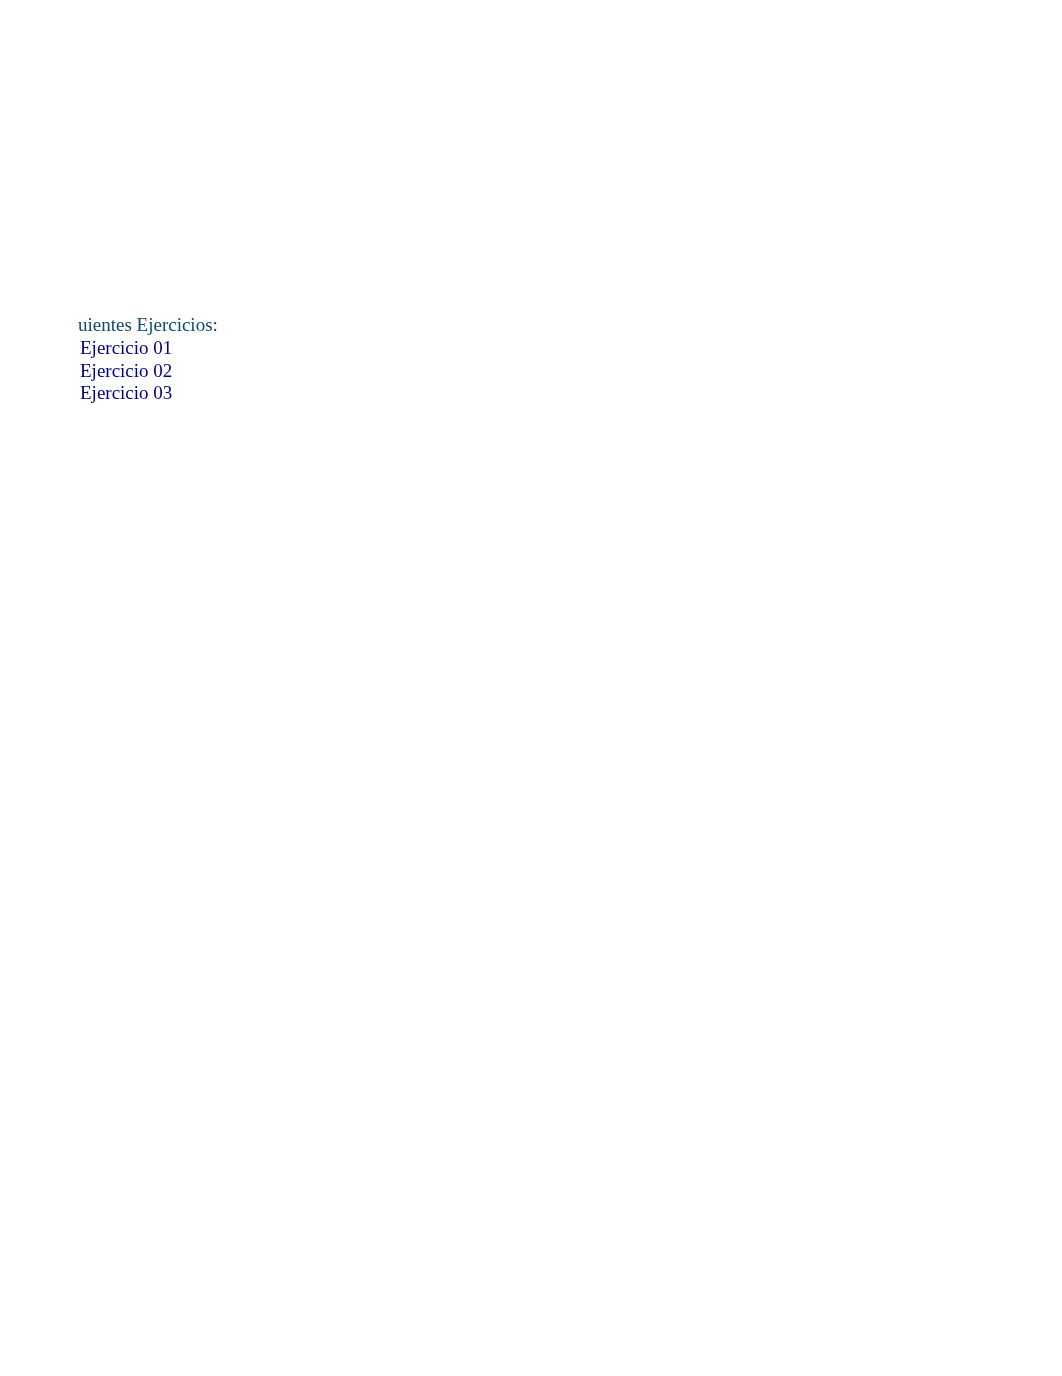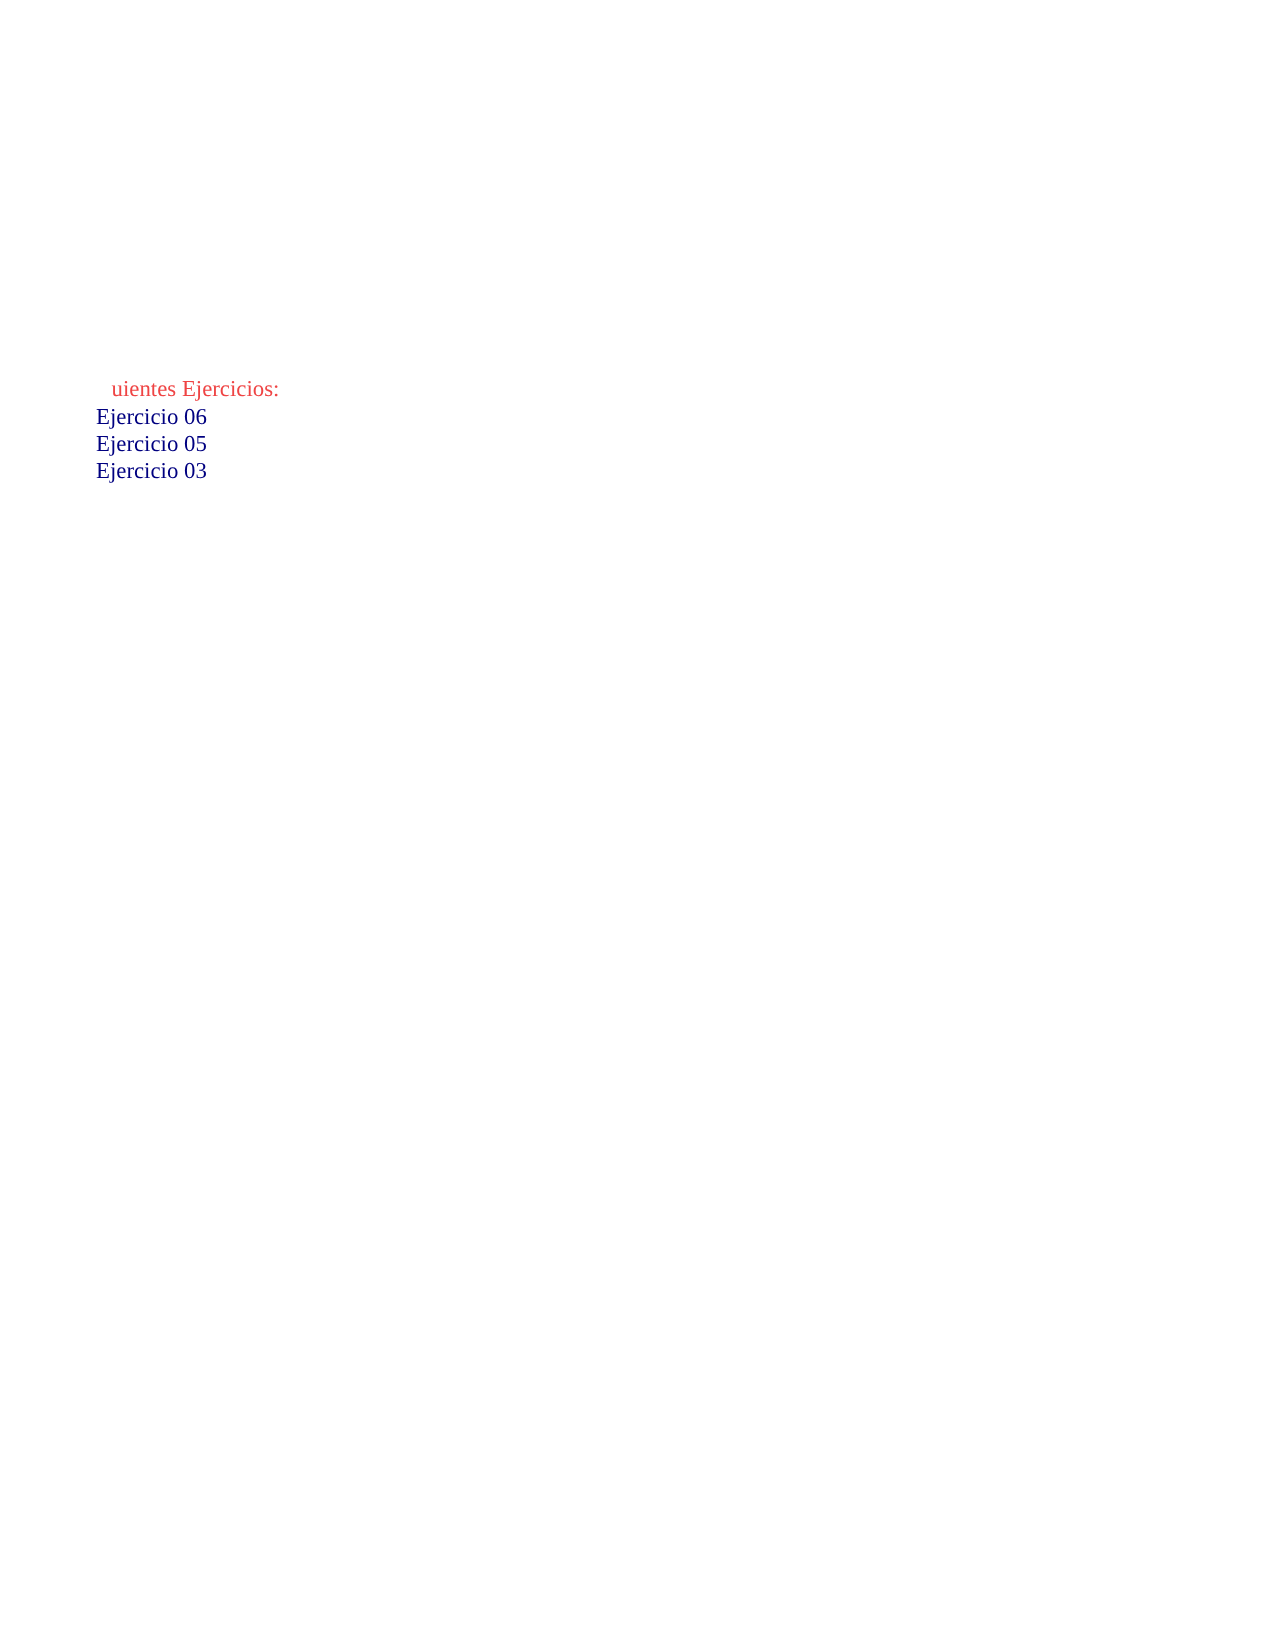--- a/index.html
+++ b/index.html
@@ -12,39 +12,38 @@
       font-size: 19px;
       color: #000000;
     }
     .content {
       position: absolute;
       top: 314px;
       left: 78px;
       line-height: 1.2;
     }
     .heading-text {
-      color: #ef4444;
-      margin-left: 15px;
+      color: #0c4a6e;
     }
     .link-line {
       margin-left: 2px;
     }
     .link {
       color: #000080;
       text-decoration: none;
       cursor: pointer;
     }
   </style>
 </head>
 <body>
 
 <div class="content">
   <div class="heading-text">uientes Ejercicios:</div>
   <div class="link-line">
-    <a class="link">Ejercicio 06</a>
+    <a class="link">Ejercicio 01</a>
   </div>
   <div class="link-line">
-    <a class="link">Ejercicio 05</a>
+    <a class="link">Ejercicio 02</a>
   </div>
   <div class="link-line">
     <a class="link">Ejercicio 03</a>
   </div>
 </div>
 
 </body></html>

